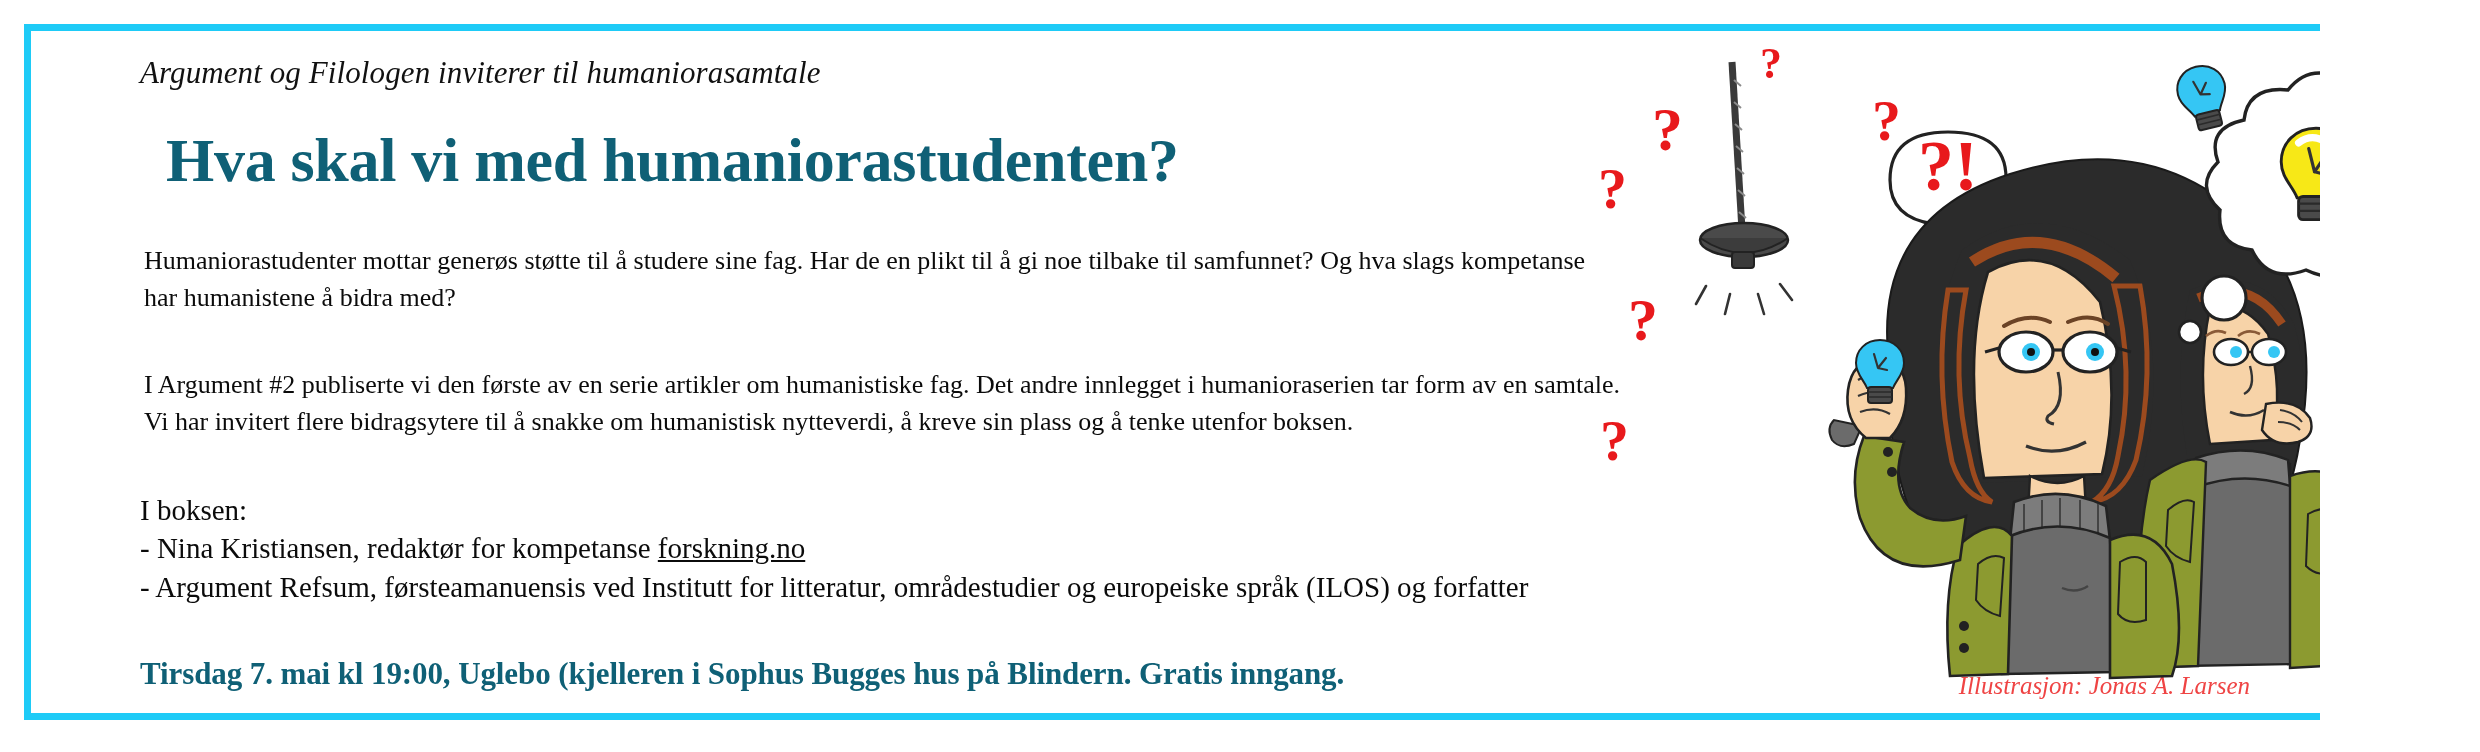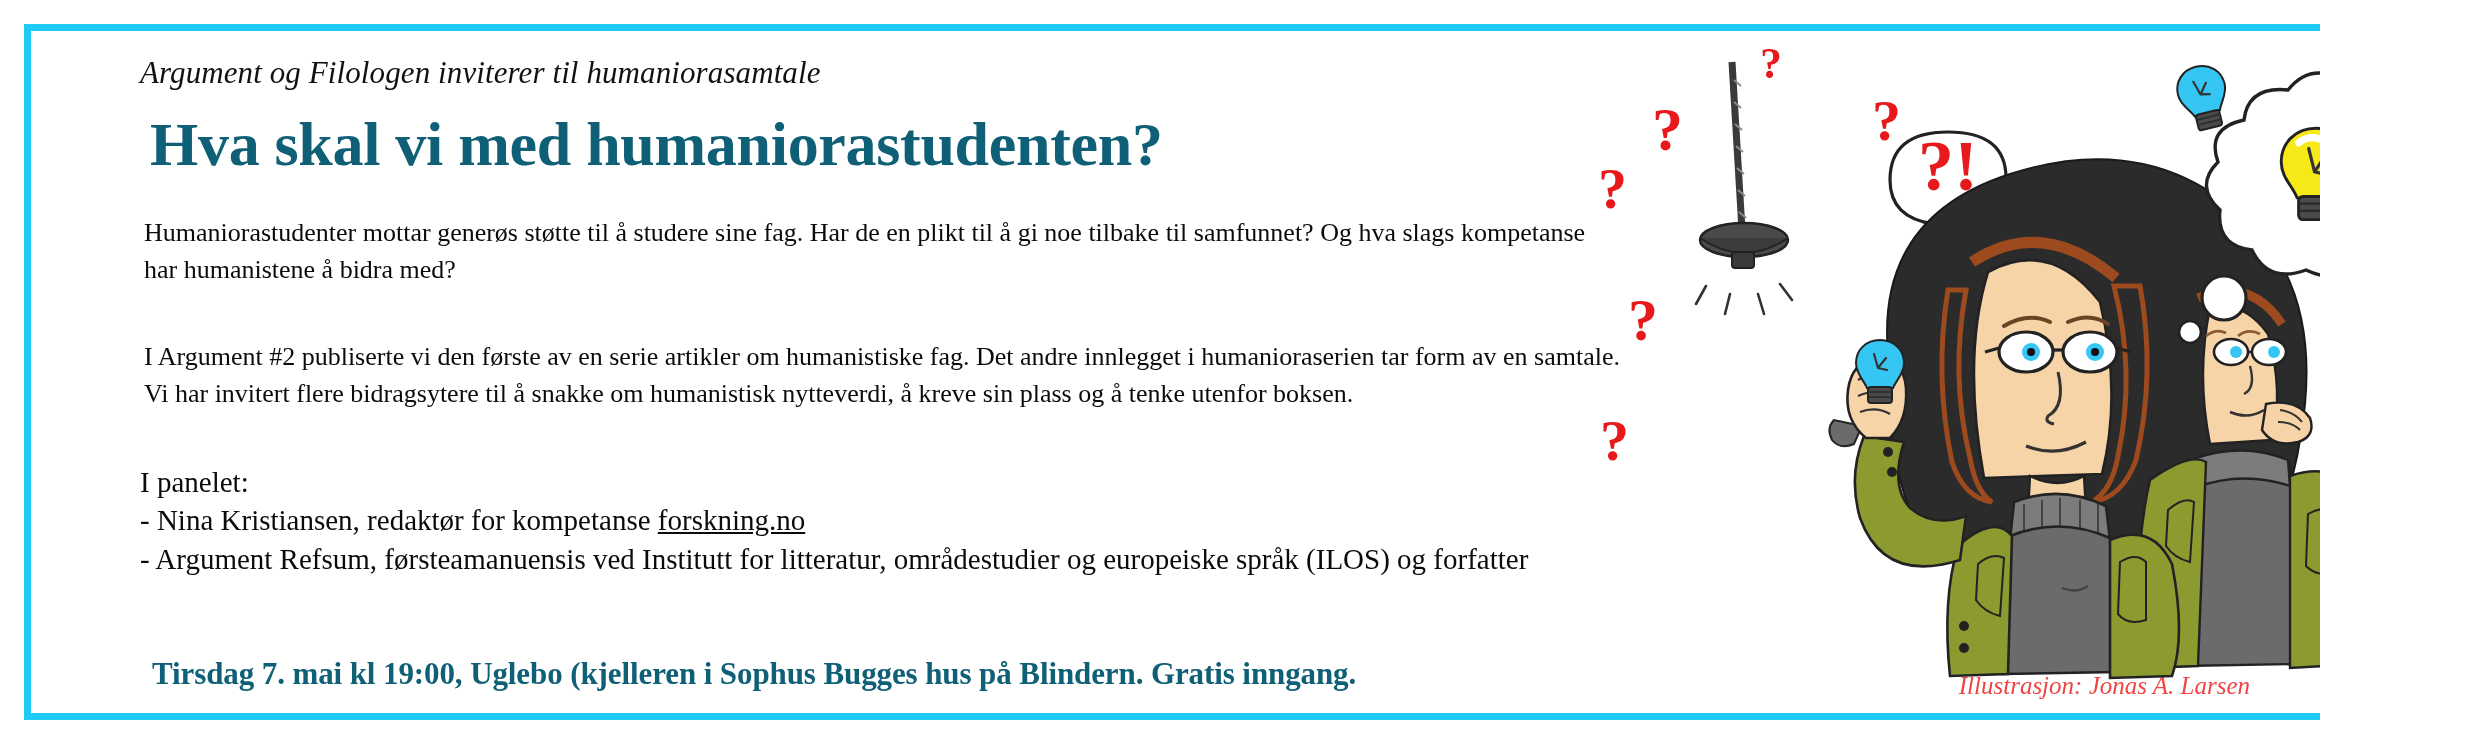--- a/index.html
+++ b/index.html
@@ -49,21 +49,21 @@
     letter-spacing: .1px;
     margin: 0;
     padding-top: 10px;
   }
 
   .headline {
     font-size: 62px;
     font-weight: bold;
     color: #0F6076;
     line-height: 1.05;
-    margin: 0;
+    margin: 16px;
     padding-left: 10px;
     padding-top: 22px;
     letter-spacing: -0.3px;
   }
 
   .body-par {
     font-size: 26px;
     line-height: 1.42;
     color: #0b0b0b;
     margin: 4px;
@@ -80,21 +80,21 @@
     color: #0b0b0b;
   }
   .panel-line { margin: 0; }
   .link {
     text-decoration: underline;
     color: #0b0b0b;
   }
 
   .footer-line {
     position: absolute;
-    left: 12px;
+    left: 0;
     top: 610px;
     font-size: 31px;
     font-weight: bold;
     color: #0F6076;
     letter-spacing: -0.1px;
     white-space: nowrap;
   }
 
   .credit {
     position: absolute;
@@ -127,21 +127,21 @@
 
     <p class="kicker">Argument og Filologen inviterer til humaniorasamtale</p>
 
     <h1 class="headline">Hva skal vi med humaniorastudenten?</h1>
 
     <p class="body-par" id="par1">Humaniorastudenter mottar generøs støtte til å studere sine fag. Har de en plikt til å gi noe tilbake til samfunnet? Og hva slags kompetanse har humanistene å bidra med?</p>
 
     <p class="body-par" id="par2">I Argument #2 publiserte vi den første av en serie artikler om humanistiske fag. Det andre  innlegget i humanioraserien tar form av en samtale. Vi har invitert flere bidragsytere til å  snakke om humanistisk nytteverdi, å kreve sin plass og å tenke utenfor boksen.</p>
 
     <div class="panel-block">
-      <p class="panel-line">I panelet:</p>
+      <p class="panel-line">I boksen:</p>
       <p class="panel-line"><span>- Nina Kristiansen, redaktør for kompetanse </span><a class="link" href="#">forskning.no</a></p>
       <p class="panel-line">- Argument Refsum, førsteamanuensis ved Institutt for litteratur, områdestudier og europeiske språk (ILOS) og forfatter</p>
     </div>
 
     <div class="footer-line">Tirsdag 7. mai kl 19:00, Uglebo (kjelleren i Sophus Bugges hus på Blindern. Gratis inngang.</div>
   </div>
 
   <div class="credit">Illustrasjon: Jonas A. Larsen</div>
 
   <div id="illustration">

